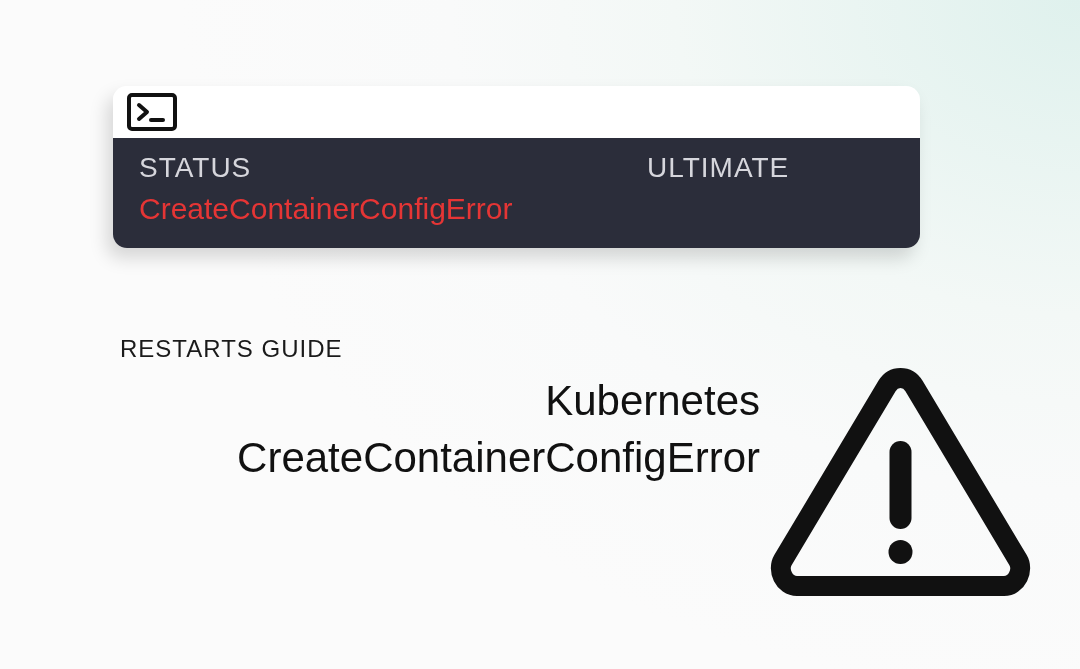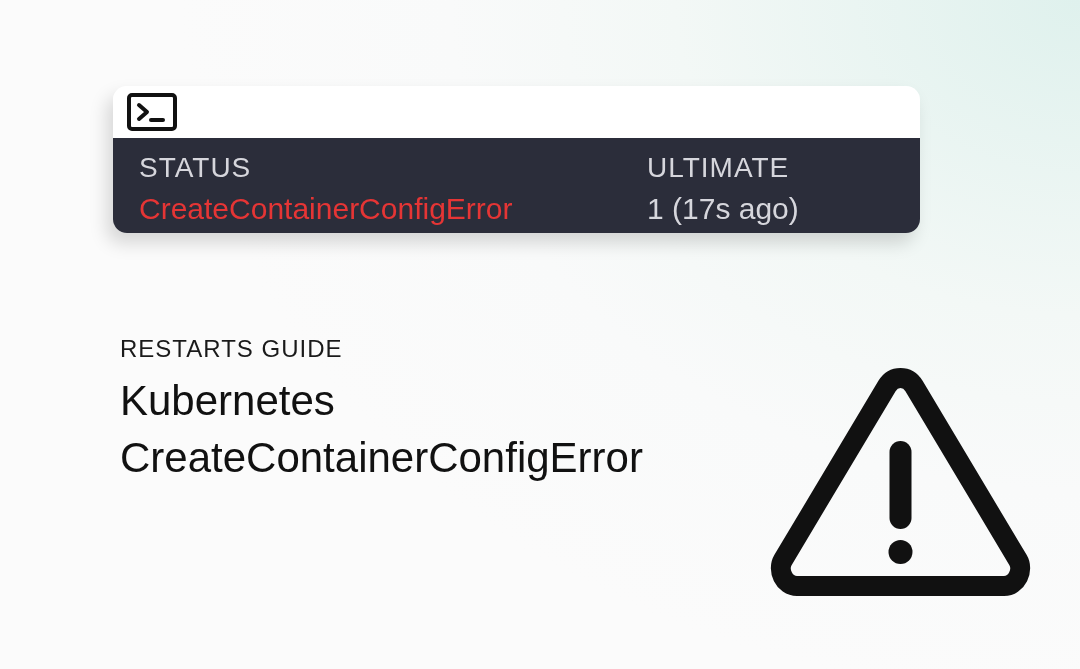--- a/index.html
+++ b/index.html
@@ -23,21 +23,21 @@
   .term-header {
     background: #ffffff;
     height: 52px;
     display: flex;
     align-items: center;
     padding-left: 14px;
   }
   .shell-icon { display: block; }
   .term-body {
     background: #2b2d3a;
-    padding: 14px 26px 7px 26px;
+    padding: 14px 26px 22px 26px;
     display: flex;
   }
   .col { display: flex; flex-direction: column; }
   .col-status { flex: 0 0 508px; }
   .col-restarts { flex: 1; }
   .lbl {
     font-size: 28px;
     font-weight: 300;
     letter-spacing: 1px;
     color: #d6d6dc;
@@ -61,20 +61,21 @@
     font-weight: 400;
     letter-spacing: 1px;
     color: #1a1a1a;
     margin-bottom: 10px;
   }
   .headline {
     font-size: 42px;
     line-height: 1.35;
     font-weight: 400;
     color: #111;
+    text-align: right;
   }
 
   .warn-icon {
     position: absolute;
     left: 768px;
     top: 360px;
   }
 </style>
 </head>
 <body>
@@ -89,21 +90,20 @@
       </svg>
     </span>
   </div>
   <div class="term-body">
     <div class="col col-status">
       <div class="lbl">STATUS</div>
       <div class="val val-error">CreateContainerConfigError</div>
     </div>
     <div class="col col-restarts">
       <div class="lbl">ULTIMATE</div>
-      <div class="val">1 (17s ago)</div>
     </div>
   </div>
 </div>
 
 <div class="text-block">
   <div class="eyebrow">RESTARTS GUIDE</div>
   <div class="headline">
     <span>Kubernetes</span><br>
     <span>CreateContainerConfigError</span><br>
   </div>

